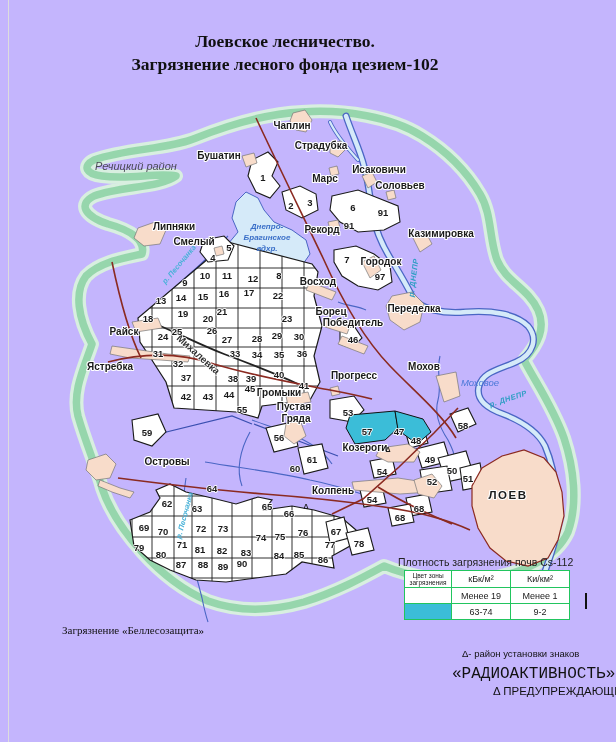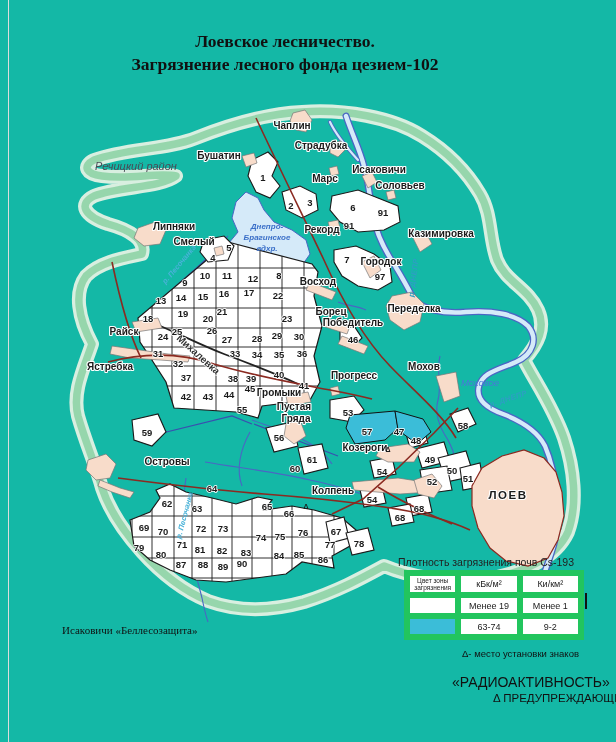--- a/index.html
+++ b/index.html
@@ -1,16 +1,16 @@
 <!DOCTYPE html>
 <html><head>
 <meta charset="utf-8">
 <style>
   html,body{margin:0;padding:0;background:#fff;}
-  #page{position:relative;width:616px;height:742px;background:#14b8a6;overflow:hidden;
+  #page{position:relative;width:616px;height:742px;background:#c4b5fd;overflow:hidden;
         font-family:"Liberation Sans",sans-serif;}
   #scan-edge{position:absolute;left:8px;top:0;width:1px;height:742px;background:#ddd;}
   #title{position:absolute;left:0;top:30px;width:570px;text-align:center;
          font-family:"Liberation Serif",serif;font-weight:bold;font-size:17.5px;
          line-height:1.32;color:#111;}
   #map-svg{position:absolute;left:0;top:0;}
 
   
   text.lbl{font-family:"Liberation Sans",sans-serif;fill:#1a1a1a;text-anchor:middle;
            paint-order:stroke;stroke:#fff;stroke-width:2.2px;stroke-linejoin:round;}
@@ -22,34 +22,34 @@
   text.water-res{font-size:8px;font-style:italic;font-weight:bold;fill:#3a6fc8;stroke:none;}
   text.water-sm{font-size:7.5px;font-style:italic;font-weight:bold;fill:#49b2d8;stroke:none;}
   text.water-riv{font-size:7.5px;font-style:italic;font-weight:bold;fill:#2e9ec4;letter-spacing:.5px;stroke:none;}
   text.water-it{font-size:9.5px;font-style:italic;fill:#4a78d8;stroke:none;}
   text.mark{font-size:7px;stroke:none;font-weight:bold;}
 
   
   #legend{position:absolute;left:396px;top:556px;width:188px;color:#222;}
   #legend .lg-title{font-size:10.5px;margin:0 0 2px 2px;white-space:nowrap;}
   #legend table{border-collapse:collapse;margin-left:8px;background:#fff;}
-  #legend td,#legend th{border:6px solid #22c55e;text-align:center;vertical-align:middle;
+  #legend td,#legend th{border:1px solid #22c55e;text-align:center;vertical-align:middle;
       font-family:"Liberation Sans",sans-serif;color:#222;}
   #legend th.zone{width:44px;font-size:6.5px;line-height:1.1;font-weight:normal;padding:1px;}
   #legend th.unit{width:56px;font-size:9px;font-weight:normal;height:13px;}
   #legend td{font-size:9px;height:13px;}
   #legend td.swatch{width:44px;}
   #stray-tick{position:absolute;left:585px;top:593px;width:1.5px;height:16px;background:#111;}
 
   
   #footer-left{position:absolute;left:62px;top:624px;font-family:"Liberation Serif",serif;
                font-size:11px;color:#111;}
   #footer-right{position:absolute;left:452px;top:648px;width:150px;color:#111;}
   #footer-right .fr1{font-size:9.5px;padding-left:10px;white-space:nowrap;}
-  #footer-right .fr2{font-size:14px;padding-left:0;margin-top:15px;white-space:nowrap;}
+  #footer-right .fr2{font-size:16px;padding-left:0;margin-top:6px;white-space:nowrap;font-family:Liberation Mono, monospace;}
   #footer-right .fr3{font-family:Liberation Sans, sans-serif;font-size:11.5px;margin-top:2px;white-space:nowrap;margin-left:41px;}
 </style>
 </head>
 <body>
 
 <div id="page">
   <div id="scan-edge"></div>
 
   <div id="title">
     <div>Лоевское лесничество.</div>
@@ -310,21 +310,21 @@
         <text x="181" y="568" class="lbl qnum">87</text>
         <text x="203" y="568" class="lbl qnum">88</text>
         <text x="223" y="570" class="lbl qnum">89</text>
         <text x="242" y="567" class="lbl qnum">90</text>
         <text x="388" y="452" class="lbl mark">Δ</text>
         <text x="306" y="509" class="lbl mark">Δ</text>
       </g>
   </svg>
 
   <div id="legend">
-    <div class="lg-title">Плотность загрязнения почв Cs-193</div>
+    <div class="lg-title">Плотность загрязнения почв Cs-112</div>
     <table>
       <tbody>
         <tr>
           <th class="zone" rowspan="1">Цвет зоны загрязнения</th>
           <th class="unit">кБк/м²</th>
           <th class="unit">Ки/км²</th>
         </tr>
       </tbody>
       <tbody id="legend-rows">
           <tr>
@@ -335,19 +335,19 @@
           <tr>
             <td class="swatch" style="background: rgb(59, 189, 216);"></td>
             <td>63-74</td>
             <td>9-2</td>
           </tr>
         </tbody>
     </table>
   </div>
   <div id="stray-tick"></div>
 
-  <div id="footer-left">Исаковичи «Беллесозащита»</div>
+  <div id="footer-left">Загрязнение «Беллесозащита»</div>
   <div id="footer-right">
-    <div class="fr1">Δ- место установки знаков</div>
+    <div class="fr1">Δ- район установки знаков</div>
     <div class="fr2">«РАДИОАКТИВНОСТЬ»</div>
     <div class="fr3">Δ ПРЕДУПРЕЖДАЮЩИЕ</div>
   </div>
 </div>
 
 </body></html>

